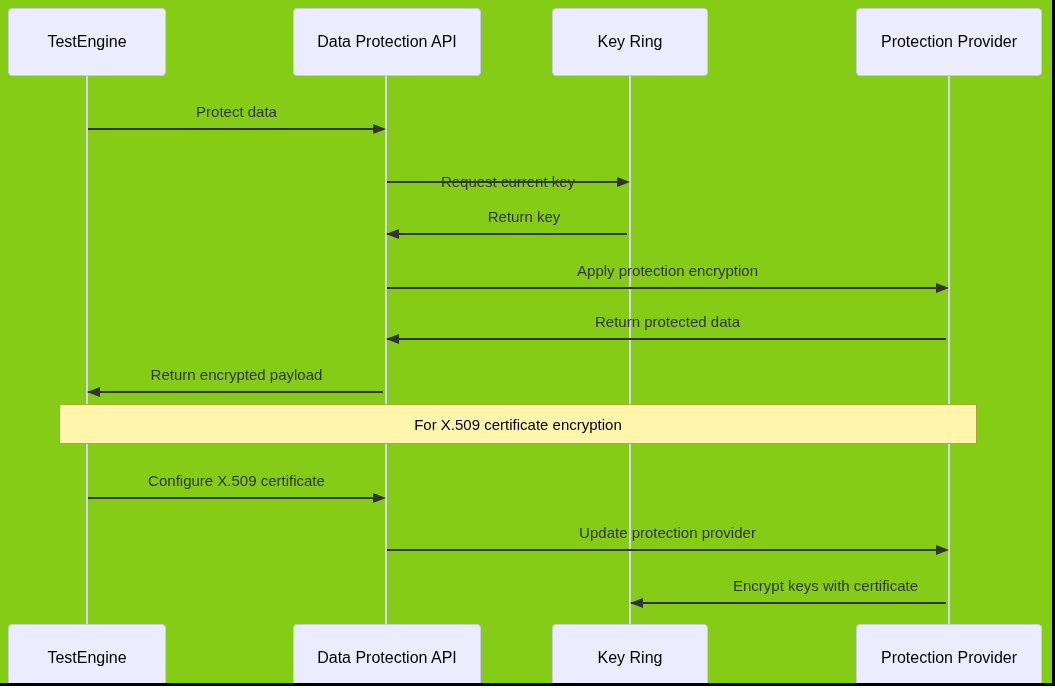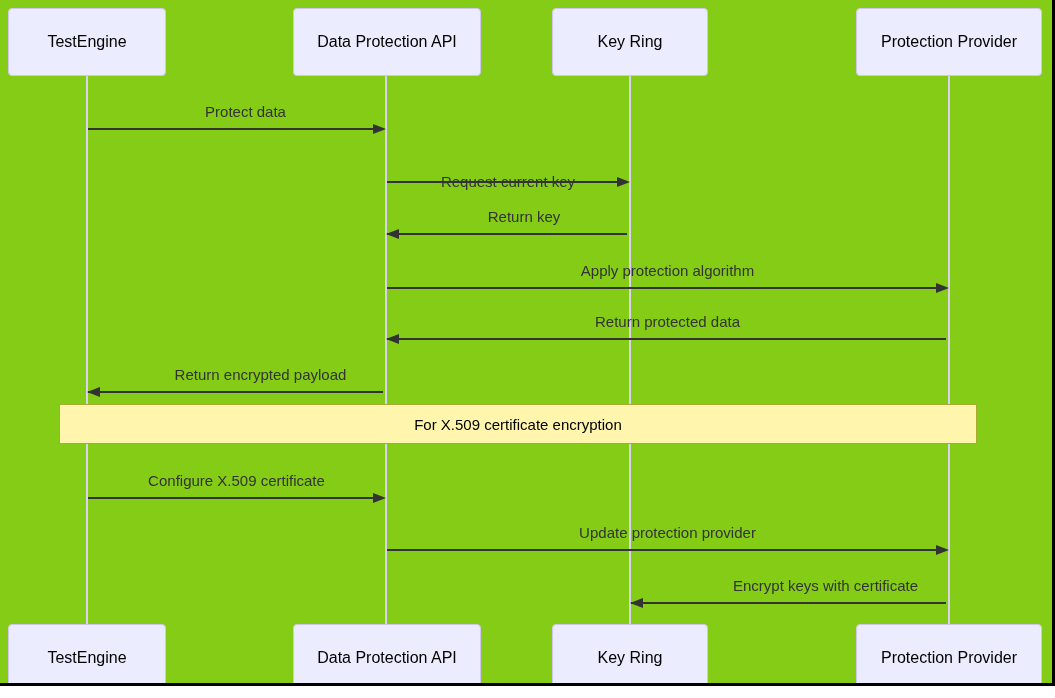--- a/index.html
+++ b/index.html
@@ -87,36 +87,36 @@
     <div class="actor" style="left: 8px; top: 624px; width: 158px;">TestEngine</div>
     <div class="lifeline" style="left: 385px; top: 76px; height: 548px;"></div>
     <div class="actor" style="left: 293px; top: 8px; width: 188px;">Data Protection API</div>
     <div class="actor" style="left: 293px; top: 624px; width: 188px;">Data Protection API</div>
     <div class="lifeline" style="left: 629px; top: 76px; height: 548px;"></div>
     <div class="actor" style="left: 552px; top: 8px; width: 156px;">Key Ring</div>
     <div class="actor" style="left: 552px; top: 624px; width: 156px;">Key Ring</div>
     <div class="lifeline" style="left: 948px; top: 76px; height: 548px;"></div>
     <div class="actor" style="left: 856px; top: 8px; width: 186px;">Protection Provider</div>
     <div class="actor" style="left: 856px; top: 624px; width: 186px;">Protection Provider</div>
-    <div class="msg-label" style="left: 87px; width: 299px; top: 102px; padding-left: 9px;">Protect data</div>
+    <div class="msg-label" style="left: 87px; width: 299px; top: 102px;">Protect data</div>
     <div class="msg-line" style="left: 88px; width: 295px; top: 128px;"></div>
     <div class="arrowhead right" style="left: 373px; top: 124px;"></div>
     <div class="msg-label" style="left: 386px; width: 244px; top: 172px;">Request current key</div>
     <div class="msg-line" style="left: 387px; width: 240px; top: 181px;"></div>
     <div class="arrowhead right" style="left: 617px; top: 177px;"></div>
     <div class="msg-label" style="left: 386px; width: 244px; top: 207px; margin-left: 16px;">Return key</div>
     <div class="msg-line" style="left: 387px; width: 240px; top: 233px;"></div>
     <div class="arrowhead left" style="left: 386px; top: 229px;"></div>
-    <div class="msg-label" style="left: 386px; width: 563px; top: 261px;">Apply protection algorithm</div>
+    <div class="msg-label" style="left: 386px; width: 563px; top: 261px;">Apply protection encryption</div>
     <div class="msg-line" style="left: 387px; width: 559px; top: 287px;"></div>
     <div class="arrowhead right" style="left: 936px; top: 283px;"></div>
     <div class="msg-label" style="left: 386px; width: 563px; top: 312px;">Return protected data</div>
     <div class="msg-line" style="left: 387px; width: 559px; top: 338px;"></div>
     <div class="arrowhead left" style="left: 386px; top: 334px;"></div>
-    <div class="msg-label" style="left: 87px; width: 299px; top: 365px; padding-left: 24px;">Return encrypted payload</div>
+    <div class="msg-label" style="left: 87px; width: 299px; top: 365px;">Return encrypted payload</div>
     <div class="msg-line" style="left: 88px; width: 295px; top: 391px;"></div>
     <div class="arrowhead left" style="left: 87px; top: 387px;"></div>
     <div class="msg-label" style="left: 87px; width: 299px; top: 471px;">Configure X.509 certificate</div>
     <div class="msg-line" style="left: 88px; width: 295px; top: 497px;"></div>
     <div class="arrowhead right" style="left: 373px; top: 493px;"></div>
     <div class="msg-label" style="left: 386px; width: 563px; top: 523px;">Update protection provider</div>
     <div class="msg-line" style="left: 387px; width: 559px; top: 549px;"></div>
     <div class="arrowhead right" style="left: 936px; top: 545px;"></div>
     <div class="msg-label" style="left: 666px; width: 319px; top: 576px;">Encrypt keys with certificate</div>
     <div class="msg-line" style="left: 631px; width: 315px; top: 602px;"></div>

